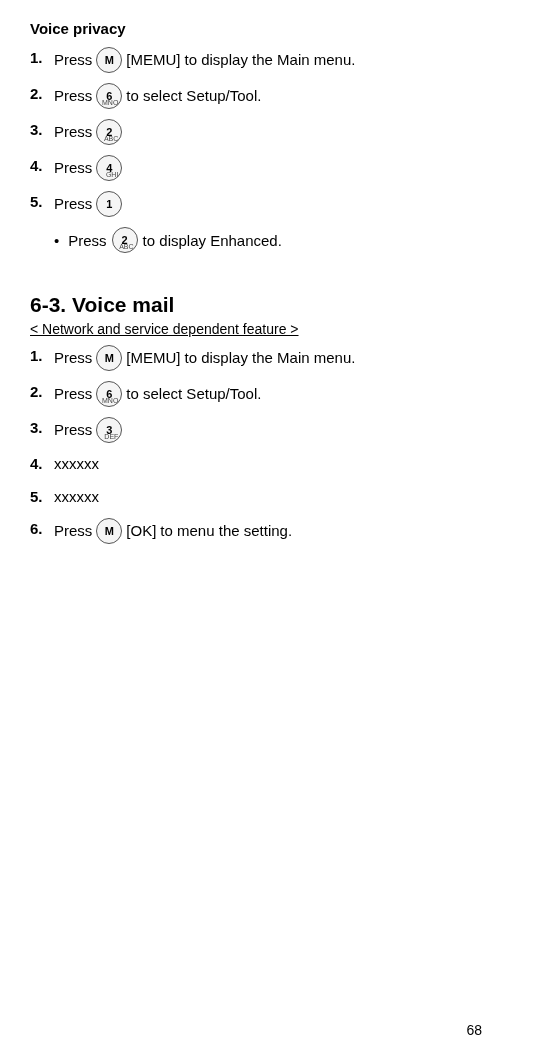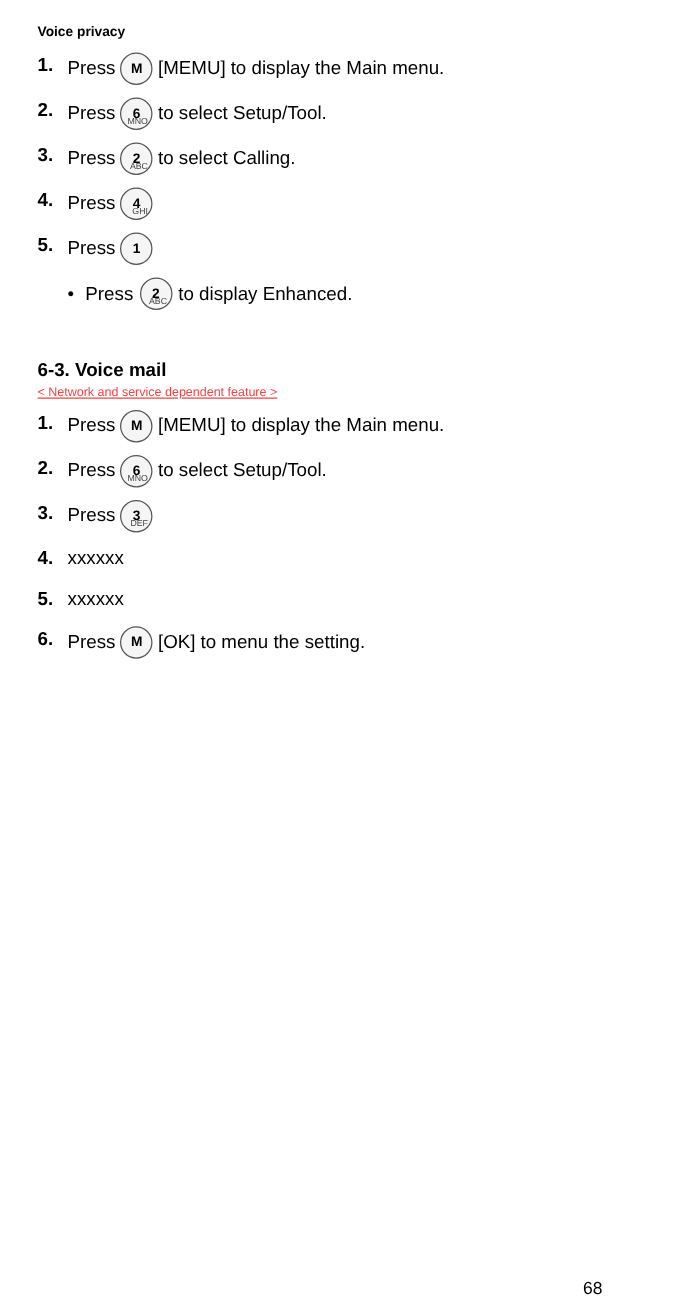--- a/index.html
+++ b/index.html
@@ -10,21 +10,21 @@
     body {
       width: 542px;
       min-height: 1038px;
       background: #ffffff;
       font-family: Arial, Helvetica, sans-serif;
       font-size: 15px;
       color: #000000;
       padding: 20px 30px 20px 30px;
     }
     .section-title {
-      font-size: 11px;
+      font-size: 15px;
       font-weight: bold;
       margin-bottom: 10px;
     }
     .numbered-list {
       list-style: none;
       margin-bottom: 6px;
     }
     .numbered-list li {
       display: flex;
       align-items: flex-start;
@@ -93,29 +93,29 @@
       margin-bottom: 10px;
       display: flex;
       align-items: center;
       gap: 5px;
     }
     .bullet-dot {
       margin-right: 4px;
       font-size: 15px;
     }
     .chapter-title {
-      font-size: 15px;
+      font-size: 21px;
       font-weight: bold;
       margin-top: 40px;
       margin-bottom: 4px;
     }
     .network-note {
-      color: #ef4444;
+      color: #000000;
       text-decoration: underline;
-      font-size: 10px;
+      font-size: 14px;
       margin-bottom: 8px;
     }
     .page-number {
       position: absolute;
       bottom: 20px;
       right: 30px;
       font-size: 14px;
       text-align: center;
     }
     .page-wrapper {
@@ -158,21 +158,20 @@
       </li>
 
       <li>
         <span class="list-number">3.</span>
         <span class="list-content">
           <span>Press</span>
           <span class="key-btn">
             <span class="key-main">2</span>
             <span class="key-sub">ABC</span>
           </span>
-          <span>to select Calling.</span>
         </span>
       </li>
 
       <li>
         <span class="list-number">4.</span>
         <span class="list-content">
           <span>Press</span>
           <span class="key-btn">
             <span class="key-main">4</span>
             <span class="key-sub">GHI</span>

